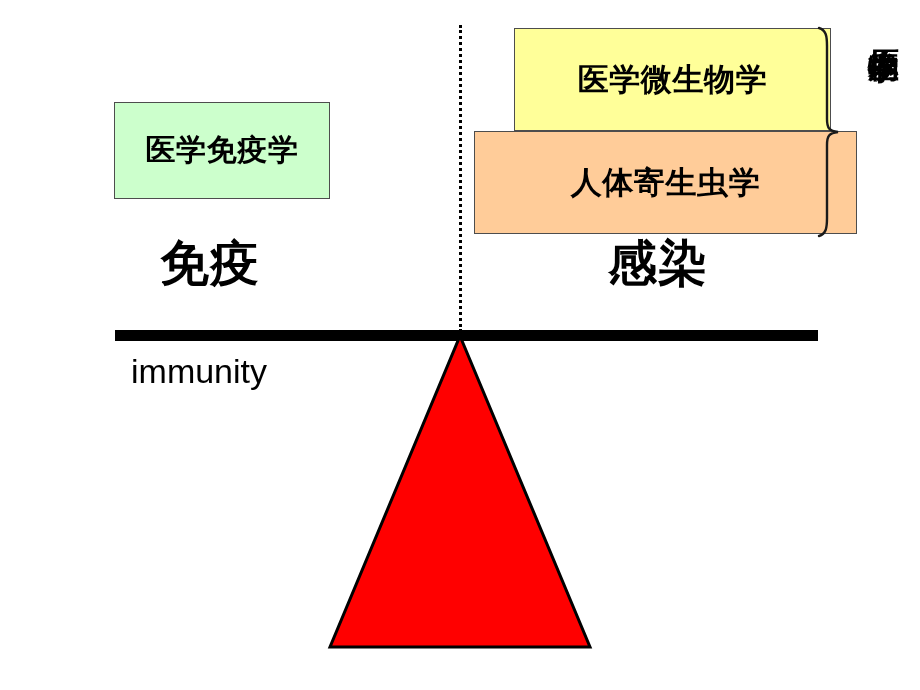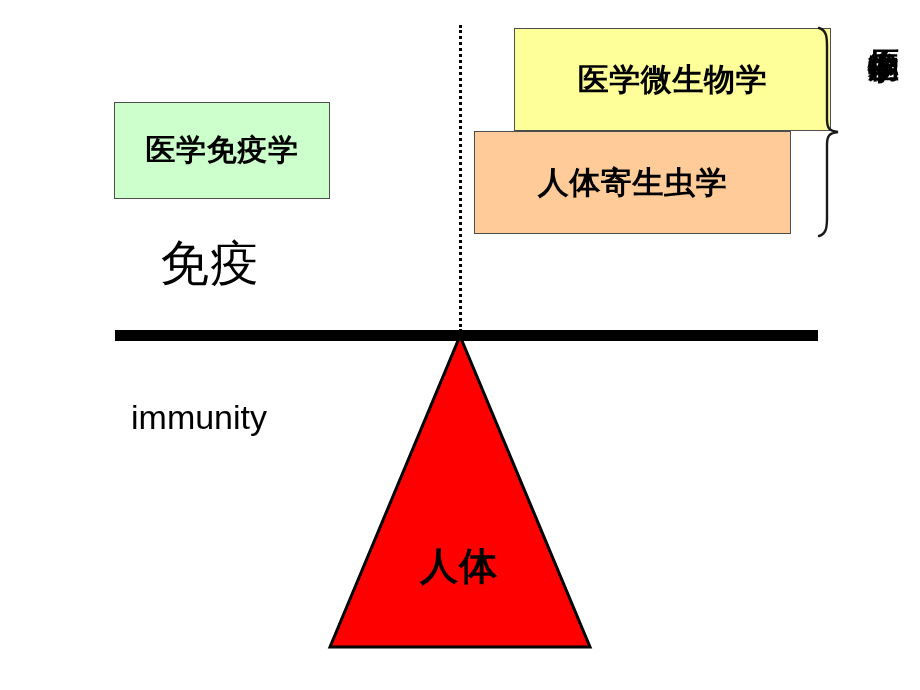--- a/index.html
+++ b/index.html
@@ -47,21 +47,21 @@
     width: 317px;
     height: 103px;
     background: #ffff99;
     font-size: 31px;
     margin-left: 40px;
   }
 
   #box-parasitology {
     left: 474px;
     top: 131px;
-    width: 317px;
+    width: 383px;
     height: 103px;
     background: #ffcc99;
     font-size: 31px;
   }
 
   
   #group-brace {
     position: absolute;
     left: 816px;
     top: 26px;
@@ -94,21 +94,21 @@
     top: 25px;
     width: 0;
     height: 307px;
     border-left: 3px dotted #000000;
   }
 
   
   .side-label-cjk {
     position: absolute;
     font-size: 49px;
-    font-weight: normal;
+    font-weight: bold;
     color: #000000;
     letter-spacing: 0.02em;
     font-family: "DejaVu Sans", "Liberation Sans", sans-serif;
     white-space: nowrap;
   }
   #label-immunity-cjk { left: 160px; top: 231px; }
   #label-infection-cjk { left: 608px; top: 231px; }
 
   
   #beam {
@@ -121,21 +121,21 @@
   }
 
   
   .side-label-en {
     position: absolute;
     font-size: 34px;
     color: #000000;
     font-family: "Liberation Sans", "DejaVu Sans", sans-serif;
     white-space: nowrap;
   }
-  #label-immunity-en { left: 131px; top: 352px; margin-top: 46px; }
+  #label-immunity-en { left: 131px; top: 352px; }
   #label-infection-en { left: 624px; top: 352px; }
 
   
   #fulcrum {
     position: absolute;
     left: 320px;
     top: 330px;
     width: 280px;
     height: 325px;
   }
@@ -175,27 +175,27 @@
       <path d="M3,2 C10,4 11,10 11,20 L11,93 C11,102 13,105 22,106 C13,107 11,110 11,119 L11,192 C11,202 10,208 3,210" fill="none" stroke="#1a1a1a" stroke-width="2.4" stroke-linecap="round"></path>
     </svg>
   </div>
 
   <div id="group-label">病原生物学</div>
 
   <div id="centre-divider"></div>
 
   <div class="side-label-cjk" id="label-immunity-cjk">免疫</div>
 
+  <div class="side-label-cjk" id="label-infection-cjk">感染</div>
 
   <div id="beam"></div>
 
   <div class="side-label-en" id="label-immunity-en">immunity</div>
 
 
   <div id="fulcrum">
     <svg width="280" height="325" viewBox="0 0 280 325" aria-hidden="true">
       <polygon points="140,6 270,317 10,317" fill="#ff0000" stroke="#000000" stroke-width="3"></polygon>
     </svg>
   </div>
 
-  <div id="fulcrum-label">人体</div>
 
 </div>
 
 </body></html>

